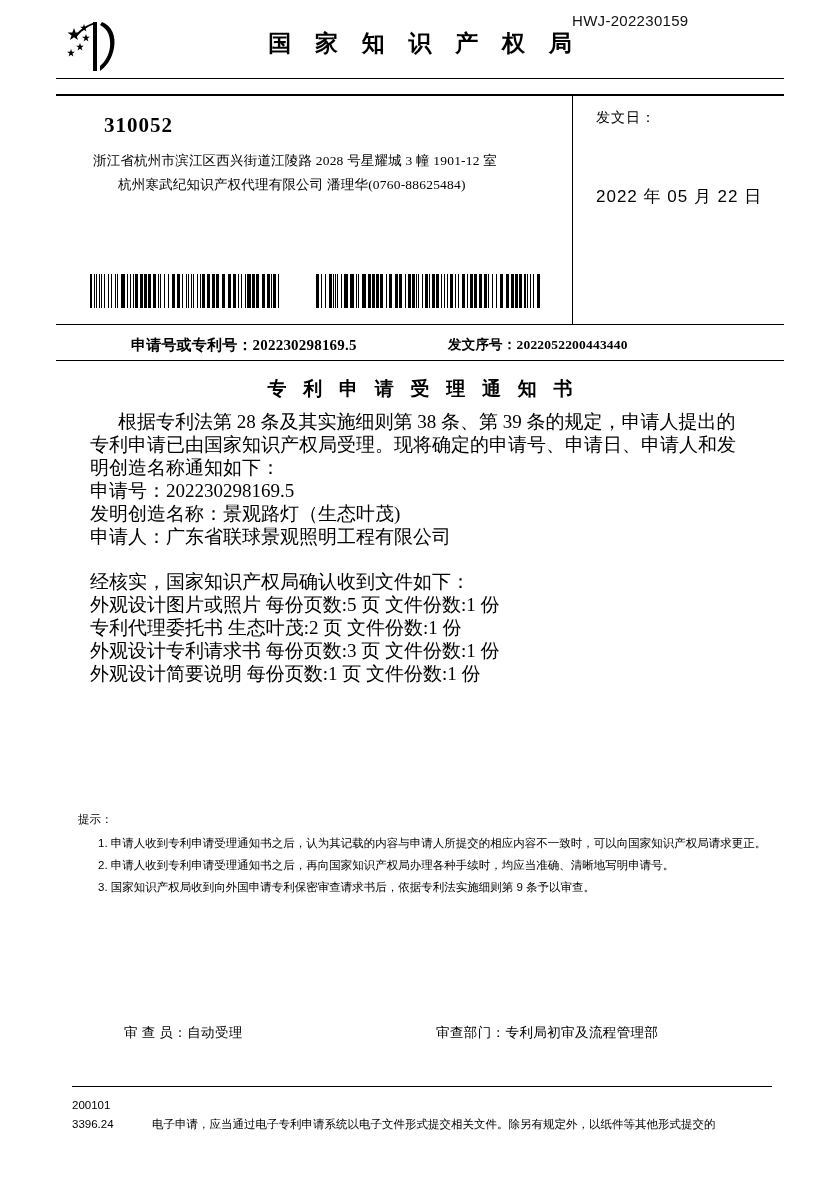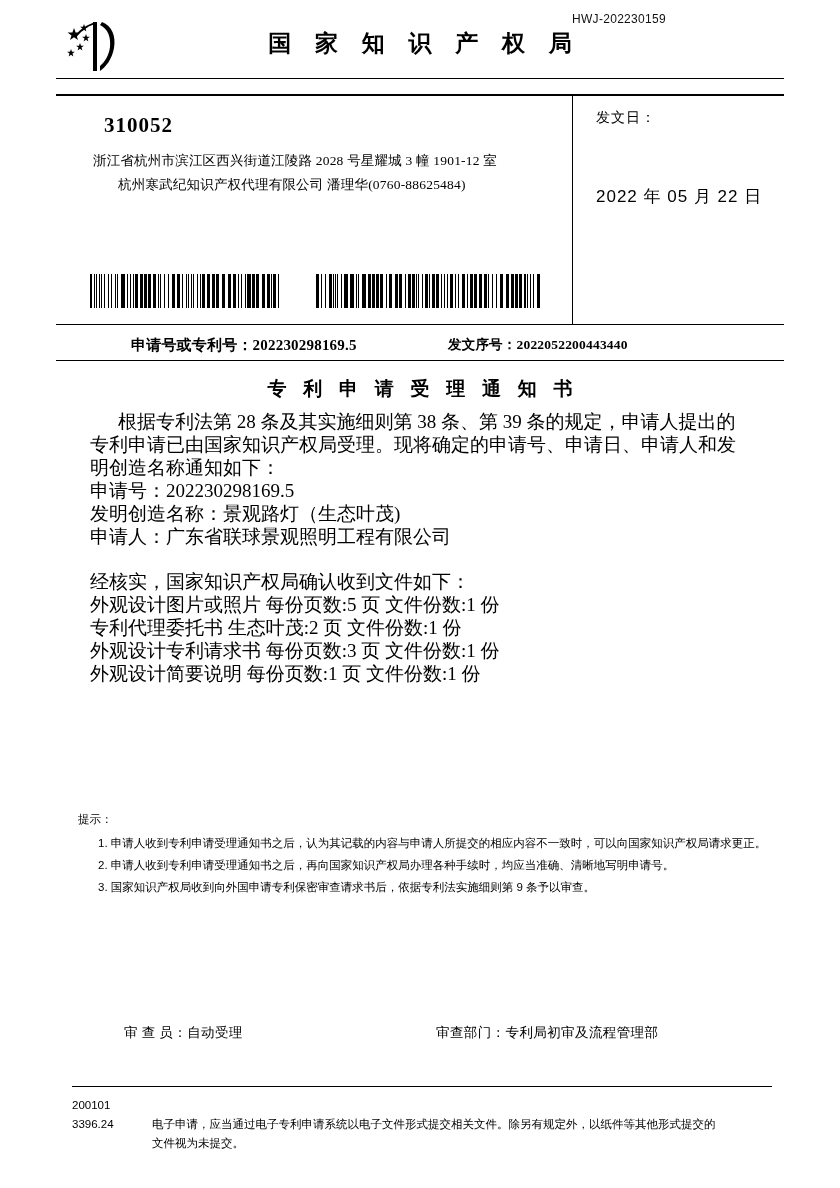--- a/index.html
+++ b/index.html
@@ -20,21 +20,21 @@
     height: 1188px;
     box-sizing: border-box;
   }
 
   
   .doc-code {
     position: absolute;
     top: 12px;
     left: 572px;
     font-family: "Liberation Sans", sans-serif;
-    font-size: 12px;
+    font-size: 15px;
     letter-spacing: 0.3px;
     color: #111;
   }
 
   
   .header {
     position: absolute;
     top: 18px;
     left: 56px;
     width: 728px;
@@ -512,17 +512,16 @@
   <div class="footer">
     <div class="row">
       <div class="codes">200101</div>
     </div>
     <div class="row">
       <div class="codes">3396.24</div>
       <div class="txt">电子申请，应当通过电子专利申请系统以电子文件形式提交相关文件。除另有规定外，以纸件等其他形式提交的</div>
     </div>
     <div class="row">
       <div class="codes"></div>
-      <div class="txt">文件视为未提交。</div>
     </div>
   </div>
 
 </div>
 
 </body></html>

